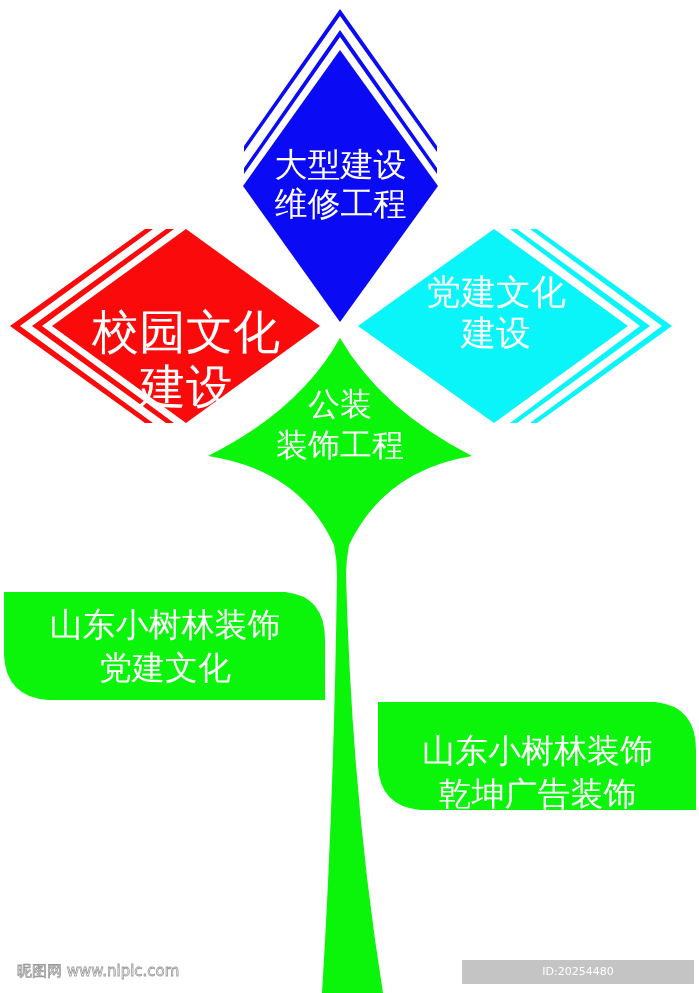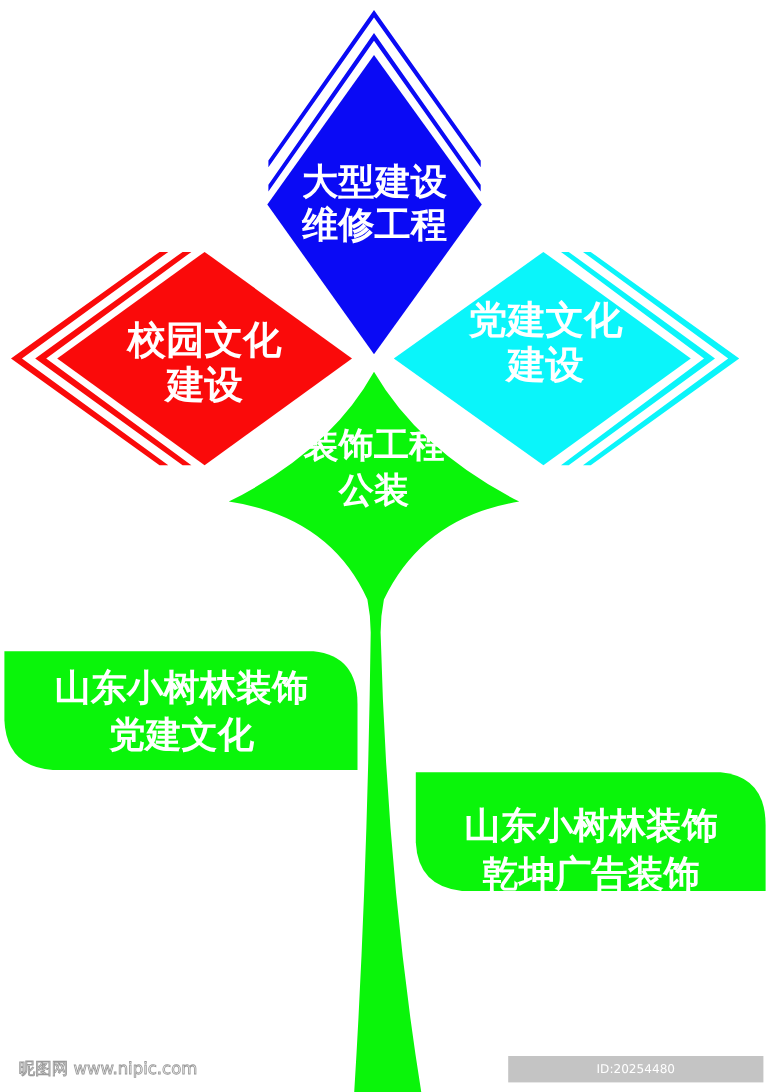--- a/index.html
+++ b/index.html
@@ -1,18 +1,18 @@
 <!DOCTYPE html>
 <html><head>
 <meta charset="utf-8">
 <style>
   html, body { margin: 0; padding: 0; background: #ffffff; }
   body { width: 699px; height: 993px; position: relative; overflow: hidden; font-family: "DejaVu Sans", "Liberation Sans", sans-serif; }
   svg.art { position: absolute; left: 0; top: 0; }
-  .label { position: absolute; color: #ffffff; text-align: center; font-weight: bold; line-height: 1.18; white-space: nowrap; }
+  .label { position: absolute; color: #ffffff; text-align: center; font-weight: normal; line-height: 1.18; white-space: nowrap; }
   .wm-left { position: absolute; left: 17px; top: 962px; font-size: 15px; color: #ffffff; -webkit-text-stroke: 0.8px #9a9a9a; letter-spacing: 0px; }
   .wm-right { position: absolute; left: 462px; top: 960px; width: 232px; height: 24px; background: #c4c4c4; color: #ffffff; font-size: 11px; line-height: 24px; text-align: center; }
 </style>
 </head>
 <body>
 
 <svg class="art" width="699" height="993" viewBox="0 0 699 993">
 
   <g fill="#0a0af5">
     <polygon points="340,9 437,146 437,152 340,16 244,152 244,146"></polygon>
@@ -46,33 +46,33 @@
   <path fill="#0af50a" d="M4,592 L285,592 Q325,596 325,640 L325,700 L48,700 Q6,697 4,655 Z"></path>
 
   <path fill="#0af50a" d="M378,702 L655,702 Q696,706 696,750 L696,810 L420,810 Q380,806 378,766 Z"></path>
 </svg>
 
 <div class="label" style="left:243px; top:146px; width:195px; font-size:33px;">
   <div>大型建设</div>
   <div>维修工程</div>
 </div>
 
-<div class="label" style="left:86px; top:290px; width:200px; font-size:35px;">
+<div class="label" style="left:86px; top:304px; width:200px; font-size:47px;">
   <div>校园文化</div>
   <div>建设</div>
 </div>
 
 <div class="label" style="left:396px; top:272px; width:200px; font-size:35px;">
   <div>党建文化</div>
   <div>建设</div>
 </div>
 
 <div class="label" style="left:240px; top:384px; width:200px; font-size:32px; line-height:1.28;">
+  <div>公装</div>
   <div>装饰工程</div>
-  <div>公装</div>
 </div>
 
 <div class="label" style="left:10px; top:604px; width:310px; font-size:33px; line-height:1.3;">
   <div>山东小树林装饰</div>
   <div>党建文化</div>
 </div>
 
 <div class="label" style="left:385px; top:730px; width:305px; font-size:33px; line-height:1.3;">
   <div>山东小树林装饰</div>
   <div>乾坤广告装饰</div>

